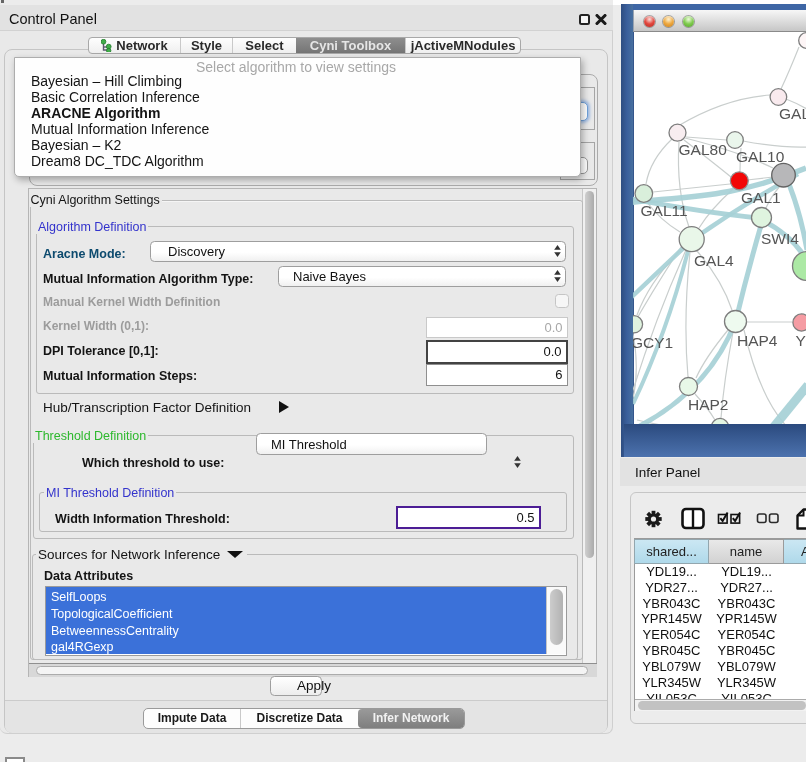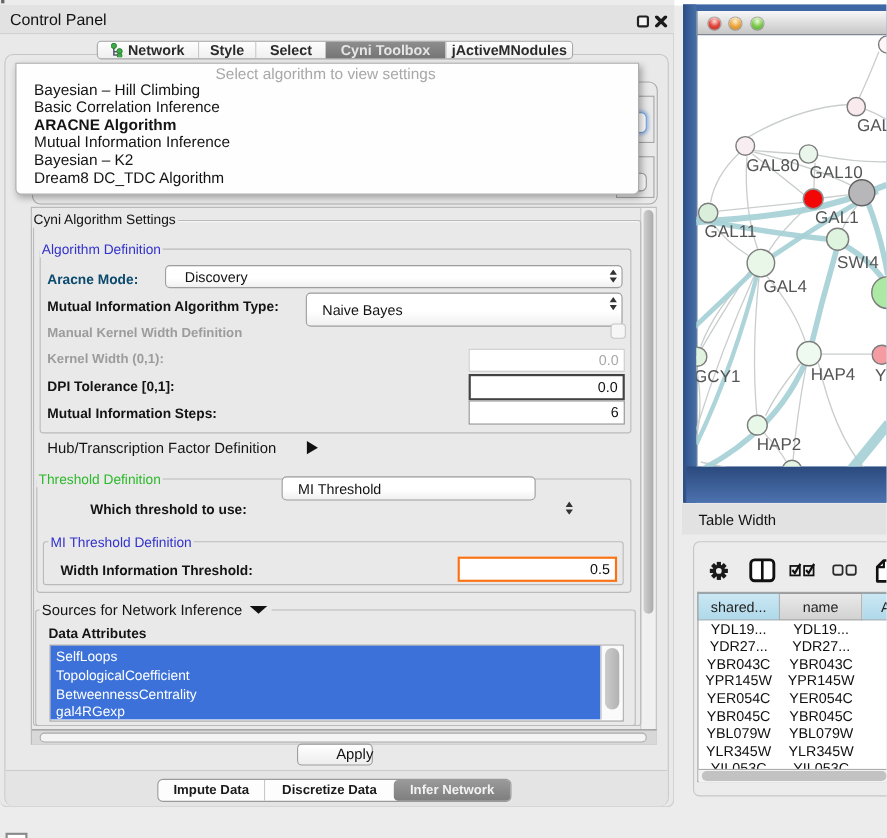--- a/index.html
+++ b/index.html
@@ -63,21 +63,21 @@
 <div class="abs" style="left:28.5px;top:193px;font-size:12.5px;color:#141414;background:#E9E9E9;padding:0 2px;">Cyni Algorithm Settings</div>
 
 <div class="abs" style="left:36px;top:226px;width:538px;height:168px;border:1px solid #BABABA;border-radius:3px;"></div>
 <div class="abs" style="left:36px;top:219.5px;font-size:12.5px;color:#3333CC;background:#E9E9E9;padding:0 2px;">Algorithm Definition</div>
 
 <div class="abs bold" style="left:43px;top:247px;font-size:12.5px;color:#0c4a6e;">Aracne Mode:</div>
 <div class="combo" style="left:150px;top:241px;width:415.5px;height:21px;">
     <span style="margin-left:17px;">Discovery</span>
   </div>
 <div class="abs bold" style="left:43px;top:272px;font-size:12.5px;color:#141414;">Mutual Information Algorithm Type:</div>
-<div class="combo" style="left:278px;top:266px;width:287.5px;height:31px;">
+<div class="combo" style="left:278px;top:266px;width:287.5px;height:21px;">
     <span style="margin-left:14px;">Naive Bayes</span>
   </div>
 
 <div class="abs bold" style="left:43px;top:294.5px;font-size:12px;color:#9C9C9C;">Manual Kernel Width Definition</div>
 <div class="abs" style="left:555px;top:293.5px;width:14px;height:14px;background:#F6F6F6;border:1px solid #C5C5C5;border-radius:3.5px;"></div>
 
 <div class="abs bold" style="left:43px;top:319px;font-size:12px;color:#9C9C9C;">Kernel Width (0,1):</div>
 <div class="field" style="left:426px;top:316.5px;width:142px;height:21.5px;border:1px solid #C9C9C9;color:#A8A8A8;">0.0</div>
 
 <div class="abs bold" style="left:43px;top:343.5px;font-size:12.5px;color:#141414;">DPI Tolerance [0,1]:</div>
@@ -92,34 +92,34 @@
 <div class="abs" style="left:33px;top:435px;width:541px;height:104px;border:1px solid #BABABA;border-radius:3px;"></div>
 <div class="abs" style="left:33px;top:428.5px;font-size:12.5px;color:#2DB82D;background:#E9E9E9;padding:0 2px;">Threshold Definition</div>
 <div class="abs bold" style="left:82px;top:456px;font-size:12.5px;color:#141414;">Which threshold to use:</div>
 <div class="combo" style="left:237px;top:433px;width:231px;height:22px;margin-left:19px;">
     <span style="margin-left:14px;">MI Threshold</span>
   </div>
 
 <div class="abs" style="left:39px;top:492px;width:528px;height:40px;border:1px solid #BABABA;border-radius:3px;"></div>
 <div class="abs" style="left:44px;top:485.5px;font-size:12.5px;color:#3333CC;background:#E9E9E9;padding:0 2px;">MI Threshold Definition</div>
 <div class="abs bold" style="left:55px;top:512px;font-size:12.5px;color:#141414;">Width Information Threshold:</div>
-<div class="field" style="left:416px;top:506px;width:145px;height:22.5px;border:2px solid #f97316;color:#111;">0.5</div>
+<div class="field" style="left:396px;top:506px;width:145px;height:22.5px;border:2px solid #4c1d95;color:#111;">0.5</div>
 
 <div class="abs" style="left:32px;top:554px;width:546px;height:106px;border:1px solid #BABABA;border-radius:3px;"></div>
 <div class="abs" style="left:36px;top:546.5px;font-size:13.5px;color:#141414;background:#E9E9E9;padding:0 4px 0 2px;display:flex;align-items:center;">Sources for Network Inference
 <span style="display:inline-block;margin-left:7px;width:0;height:0;border-top:7px solid #111;border-left:8.75px solid transparent;border-right:8.75px solid transparent;"></span></div>
 <div class="abs bold" style="left:44px;top:569px;font-size:12.5px;color:#141414;">Data Attributes</div>
 
 <div class="abs" style="left:45px;top:585.5px;width:522px;height:70px;background:#FFF;border:1px solid #9B9B9B;"></div>
 <div class="abs" style="left:46px;top:586.5px;width:500px;height:67px;background:#3B71D9;"></div>
 <div class="abs" style="left:51px;top:589px;font-size:12.5px;color:#FFF;line-height:16.75px;">SelfLoops<br>TopologicalCoefficient<br>BetweennessCentrality<br>gal4RGexp</div>
 <div class="abs" style="left:546px;top:586.5px;width:20px;height:67.5px;background:#FAFAFA;border-left:1px solid #C6C6C6;"></div>
 <div class="abs" style="left:549.5px;top:589px;width:13px;height:56px;background:linear-gradient(90deg,#CCC,#B2B2B2);border-radius:6.5px;"></div>
 
-<div class="abs" style="left:270px;top:676px;width:69px;height:19.5px;background:linear-gradient(#FFFFFF,#EDEDED);border:1px solid #9E9E9E;border-radius:4.5px;display:flex;align-items:center;justify-content:center;font-size:13.5px;color:#111;padding-left:36px;">Apply</div>
+<div class="abs" style="left:270px;top:676px;width:52px;height:19.5px;background:linear-gradient(#FFFFFF,#EDEDED);border:1px solid #9E9E9E;border-radius:4.5px;display:flex;align-items:center;justify-content:center;font-size:13.5px;color:#111;padding-left:36px;">Apply</div>
 
 <div class="abs" style="left:5px;top:700px;width:602px;height:33px;background:#E4E4E4;border-top:1px solid #CBCBCB;border-radius:0 0 7px 7px;"></div>
 <div class="abs" style="left:143px;top:708px;width:322px;height:20.5px;background:#FDFDFD;border:1px solid #9A9A9A;border-radius:5px;display:flex;font-size:12px;font-weight:bold;color:#1A1A1A;">
   <div style="width:97px;display:flex;align-items:center;justify-content:center;border-right:1px solid #C9C9C9;">Impute Data</div>
   <div style="width:117px;display:flex;align-items:center;justify-content:center;">Discretize Data</div>
   <div style="width:106px;display:flex;align-items:center;justify-content:center;background:linear-gradient(#9A9A9A,#7E7E7E);color:#F2F2F2;border-radius:4px;">Infer Network</div>
 </div>
 
 <div class="abs" style="left:5px;top:757px;width:20px;height:16px;border:2px solid #8A8A8A;background:#FFF;"></div>
 
@@ -212,21 +212,21 @@
     <text x="761" y="243.5">SWI4</text>
     <text x="694" y="265.5">GAL4</text>
     <text x="631" y="347.5">GCY1</text>
     <text x="737" y="345.5">HAP4</text>
     <text x="795.5" y="346">YM</text>
     <text x="688" y="409.5">HAP2</text>
   </g>
 </svg>
 
 <div class="abs" style="left:620px;top:458px;width:186px;height:28px;background:#E2E2E2;"></div>
-<div class="abs" style="left:635px;top:465px;font-size:13.5px;color:#111;">Table Width</div>
+<div class="abs" style="left:635px;top:465px;font-size:13.5px;color:#111;">Infer Panel</div>
 
 <div class="abs" style="left:630px;top:492px;width:185px;height:232px;background:#ECECEC;border:1px solid #C6C6C6;border-radius:6px;"></div>
 
 <svg class="abs" style="left:633px;top:505px;" width="173" height="28" viewBox="0 0 173 28">
 
   <g transform="translate(20.5,14)">
     <g fill="#1A1A1A">
       <circle r="5.6"></circle>
       <g>
         <rect x="-1.9" y="-8.2" width="3.8" height="16.4"></rect>

